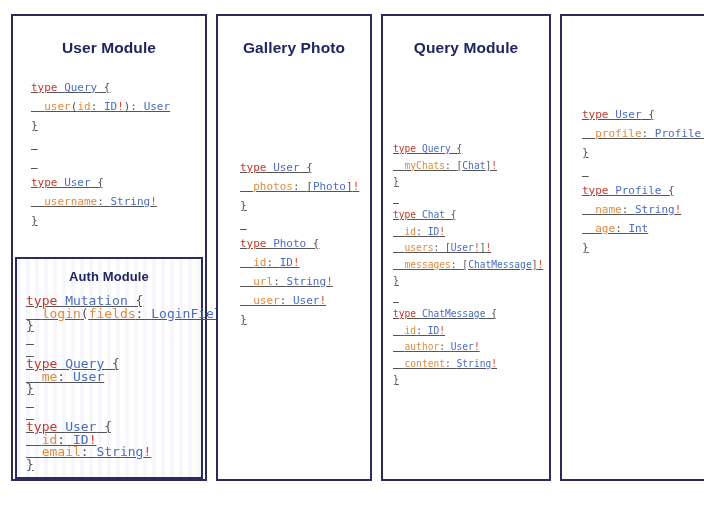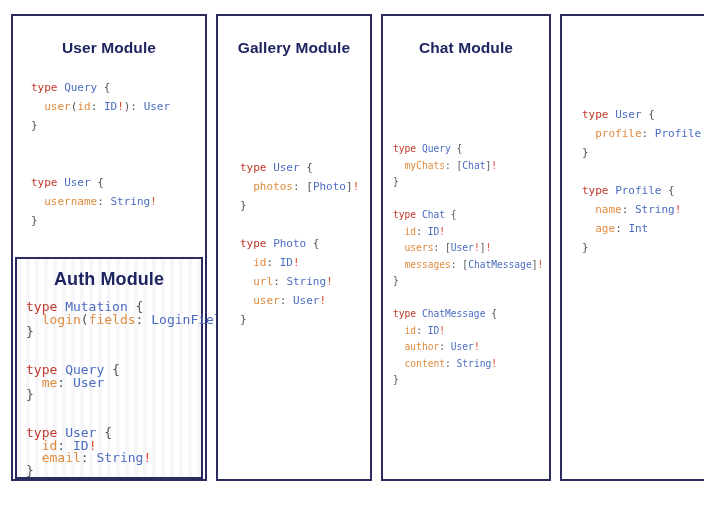--- a/index.html
+++ b/index.html
@@ -55,20 +55,21 @@
 
   .w-user    { width: 196px; }
   .w-gallery { width: 156px; }
   .w-chat    { width: 170px; }
   .w-profile { width: 152px; }
 
   .code {
     font-family: "DejaVu Sans Mono", monospace;
     white-space: pre;
     color: #555555;
+    text-decoration: underline;
   }
 
   
   .code-lg {
     font-size: 11px;
     line-height: 19px;
   }
   
   .code-md {
     font-size: 9.6px;
@@ -103,21 +104,21 @@
       repeating-linear-gradient(
         90deg,
         rgba(240,240,246,0.55) 0px,
         rgba(240,240,246,0.55) 4px,
         rgba(255,255,255,0.9) 4px,
         rgba(255,255,255,0.9) 9px
       ),
       #ffffff;
   }
   .auth-panel > .panel-title {
-    font-size: 18px;
+    font-size: 13px;
     margin-top: 10px;
   }
   .auth-code {
     margin: 11px 0 0 9px;
   }
 
   
   .gallery-code { margin: 101px 0 0 22px; }
 
   
@@ -135,26 +136,26 @@
     <div class="panel-title">User Module</div>
     <div class="code code-lg user-code"><div><span class="t-kw">type </span><span class="t-type">Query</span><span class="t-punct"> {</span></div><div><span class="t-punct">  </span><span class="t-field">user</span><span class="t-punct">(</span><span class="t-field">id</span><span class="t-punct">: </span><span class="t-type">ID</span><span class="t-bang">!</span><span class="t-punct">): </span><span class="t-type">User</span></div><div><span class="t-punct">}</span></div><div>&nbsp;</div><div>&nbsp;</div><div><span class="t-kw">type </span><span class="t-type">User</span><span class="t-punct"> {</span></div><div><span class="t-punct">  </span><span class="t-field">username</span><span class="t-punct">: </span><span class="t-type">String</span><span class="t-bang">!</span></div><div><span class="t-punct">}</span></div></div>
 
     <div class="panel auth-panel">
       <div class="panel-title">Auth Module</div>
       <div class="code code-sm auth-code"><div><span class="t-kw">type </span><span class="t-type">Mutation</span><span class="t-punct"> {</span></div><div><span class="t-punct">  </span><span class="t-field">login</span><span class="t-punct">(</span><span class="t-field">fields</span><span class="t-punct">: </span><span class="t-type">LoginFields</span><span class="t-punct">): </span><span class="t-type">User</span></div><div><span class="t-punct">}</span></div><div>&nbsp;</div><div>&nbsp;</div><div><span class="t-kw">type </span><span class="t-type">Query</span><span class="t-punct"> {</span></div><div><span class="t-punct">  </span><span class="t-field">me</span><span class="t-punct">: </span><span class="t-type">User</span></div><div><span class="t-punct">}</span></div><div>&nbsp;</div><div>&nbsp;</div><div><span class="t-kw">type </span><span class="t-type">User</span><span class="t-punct"> {</span></div><div><span class="t-punct">  </span><span class="t-field">id</span><span class="t-punct">: </span><span class="t-type">ID</span><span class="t-bang">!</span></div><div><span class="t-punct">  </span><span class="t-field">email</span><span class="t-punct">: </span><span class="t-type">String</span><span class="t-bang">!</span></div><div><span class="t-punct">}</span></div></div>
     </div>
   </div>
 
   <div class="panel module w-gallery">
-    <div class="panel-title">Gallery Module</div>
+    <div class="panel-title">Gallery Photo</div>
     <div class="code code-lg gallery-code"><div><span class="t-kw">type </span><span class="t-type">User</span><span class="t-punct"> {</span></div><div><span class="t-punct">  </span><span class="t-field">photos</span><span class="t-punct">: </span><span class="t-punct">[</span><span class="t-type">Photo</span><span class="t-punct">]</span><span class="t-bang">!</span></div><div><span class="t-punct">}</span></div><div>&nbsp;</div><div><span class="t-kw">type </span><span class="t-type">Photo</span><span class="t-punct"> {</span></div><div><span class="t-punct">  </span><span class="t-field">id</span><span class="t-punct">: </span><span class="t-type">ID</span><span class="t-bang">!</span></div><div><span class="t-punct">  </span><span class="t-field">url</span><span class="t-punct">: </span><span class="t-type">String</span><span class="t-bang">!</span></div><div><span class="t-punct">  </span><span class="t-field">user</span><span class="t-punct">: </span><span class="t-type">User</span><span class="t-bang">!</span></div><div><span class="t-punct">}</span></div></div>
   </div>
 
   <div class="panel module w-chat">
-    <div class="panel-title">Chat Module</div>
+    <div class="panel-title">Query Module</div>
     <div class="code code-md chat-code"><div><span class="t-kw">type </span><span class="t-type">Query</span><span class="t-punct"> {</span></div><div><span class="t-punct">  </span><span class="t-field">myChats</span><span class="t-punct">: </span><span class="t-punct">[</span><span class="t-type">Chat</span><span class="t-punct">]</span><span class="t-bang">!</span></div><div><span class="t-punct">}</span></div><div>&nbsp;</div><div><span class="t-kw">type </span><span class="t-type">Chat</span><span class="t-punct"> {</span></div><div><span class="t-punct">  </span><span class="t-field">id</span><span class="t-punct">: </span><span class="t-type">ID</span><span class="t-bang">!</span></div><div><span class="t-punct">  </span><span class="t-field">users</span><span class="t-punct">: </span><span class="t-punct">[</span><span class="t-type">User</span><span class="t-bang">!</span><span class="t-punct">]</span><span class="t-bang">!</span></div><div><span class="t-punct">  </span><span class="t-field">messages</span><span class="t-punct">: </span><span class="t-punct">[</span><span class="t-type">ChatMessage</span><span class="t-punct">]</span><span class="t-bang">!</span></div><div><span class="t-punct">}</span></div><div>&nbsp;</div><div><span class="t-kw">type </span><span class="t-type">ChatMessage</span><span class="t-punct"> {</span></div><div><span class="t-punct">  </span><span class="t-field">id</span><span class="t-punct">: </span><span class="t-type">ID</span><span class="t-bang">!</span></div><div><span class="t-punct">  </span><span class="t-field">author</span><span class="t-punct">: </span><span class="t-type">User</span><span class="t-bang">!</span></div><div><span class="t-punct">  </span><span class="t-field">content</span><span class="t-punct">: </span><span class="t-type">String</span><span class="t-bang">!</span></div><div><span class="t-punct">}</span></div></div>
   </div>
 
   <div class="panel module w-profile">
     <div class="code code-lg profile-code"><div><span class="t-kw">type </span><span class="t-type">User</span><span class="t-punct"> {</span></div><div><span class="t-punct">  </span><span class="t-field">profile</span><span class="t-punct">: </span><span class="t-type">Profile</span><span class="t-bang">!</span></div><div><span class="t-punct">}</span></div><div>&nbsp;</div><div><span class="t-kw">type </span><span class="t-type">Profile</span><span class="t-punct"> {</span></div><div><span class="t-punct">  </span><span class="t-field">name</span><span class="t-punct">: </span><span class="t-type">String</span><span class="t-bang">!</span></div><div><span class="t-punct">  </span><span class="t-field">age</span><span class="t-punct">: </span><span class="t-type">Int</span></div><div><span class="t-punct">}</span></div></div>
   </div>
 
 </div>
 
 </body></html>

